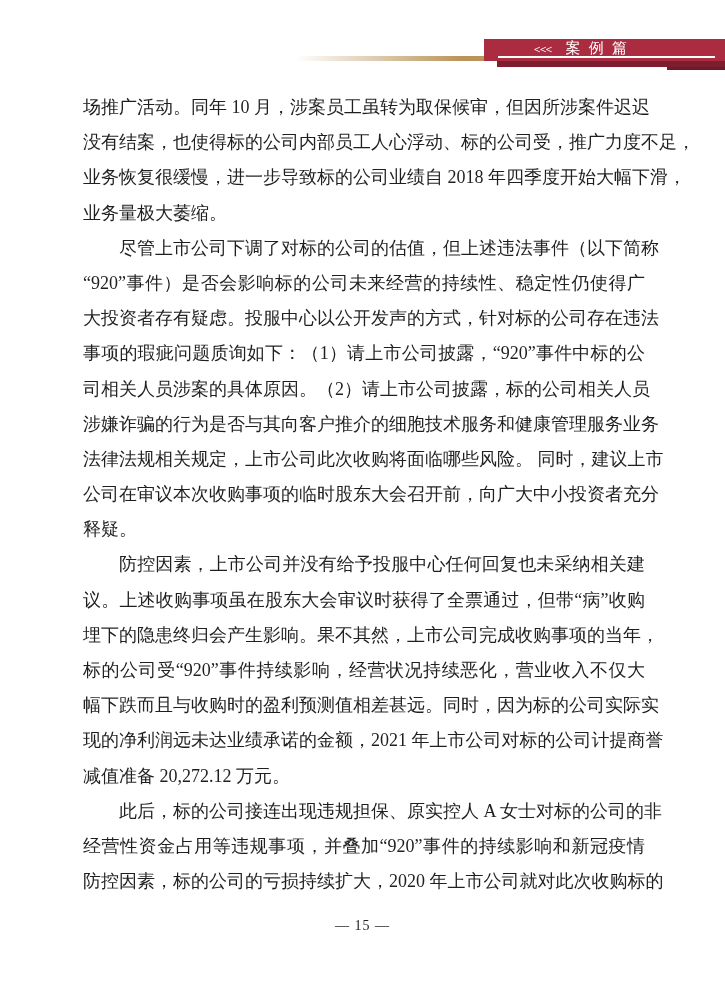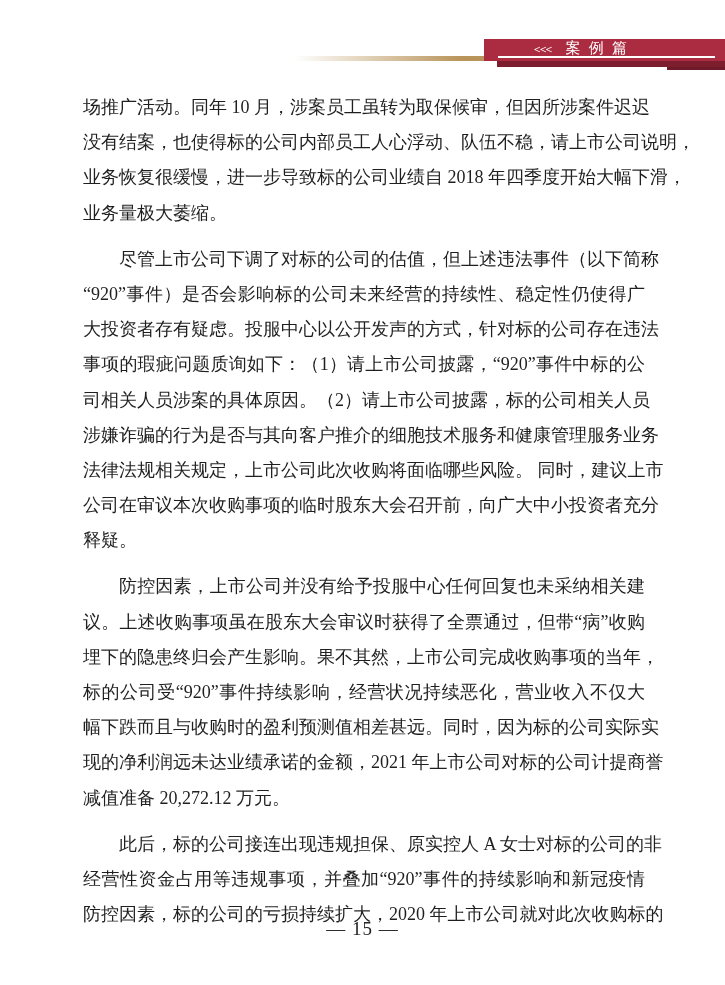--- a/index.html
+++ b/index.html
@@ -76,49 +76,49 @@
     line-height: 35.2px;
     color: #1f1f1f;
   }
   .line {
     text-align: justify;
     text-align-last: justify;
     white-space: nowrap;
     height: 35.2px;
     overflow: visible;
   }
-  .line.indent { text-indent: 2em; margin-top: 11px; }
+  .line.indent { text-indent: 2em; }
   .line.lastline { text-align-last: left; }
 
   
   .footer {
     position: absolute;
     top: 918px; left: 0;
     width: 100%;
     text-align: center;
-    font-size: 19px;
+    font-size: 14px;
     color: #222222;
     letter-spacing: 1px;
   }
 </style>
 </head>
 <body>
 
 <div class="gold-rule"></div>
 <div class="banner">
   <span class="banner-chevrons">&lt;&lt;&lt;</span>
   <span class="banner-title">案例篇</span>
   <span class="banner-underline"></span>
 </div>
 <div class="banner-shadow-step"></div>
 <div class="banner-shadow"></div>
 
 <div class="body-text">
     <div class="line">场推广活动。同年 10 月，涉案员工虽转为取保候审，但因所涉案件迟迟</div>
-    <div class="line">没有结案，也使得标的公司内部员工人心浮动、队伍不稳，请上市公司说明，</div>
+    <div class="line">没有结案，也使得标的公司内部员工人心浮动、标的公司受，推广力度不足，</div>
     <div class="line">业务恢复很缓慢，进一步导致标的公司业绩自 2018 年四季度开始大幅下滑，</div>
     <div class="line lastline">业务量极大萎缩。</div>
     <div class="line indent">尽管上市公司下调了对标的公司的估值，但上述违法事件（以下简称</div>
     <div class="line">“920”事件）是否会影响标的公司未来经营的持续性、稳定性仍使得广</div>
     <div class="line">大投资者存有疑虑。投服中心以公开发声的方式，针对标的公司存在违法</div>
     <div class="line">事项的瑕疵问题质询如下：（1）请上市公司披露，“920”事件中标的公</div>
     <div class="line">司相关人员涉案的具体原因。（2）请上市公司披露，标的公司相关人员</div>
     <div class="line">涉嫌诈骗的行为是否与其向客户推介的细胞技术服务和健康管理服务业务</div>
     <div class="line">法律法规相关规定，上市公司此次收购将面临哪些风险。 同时，建议上市</div>
     <div class="line">公司在审议本次收购事项的临时股东大会召开前，向广大中小投资者充分</div>

